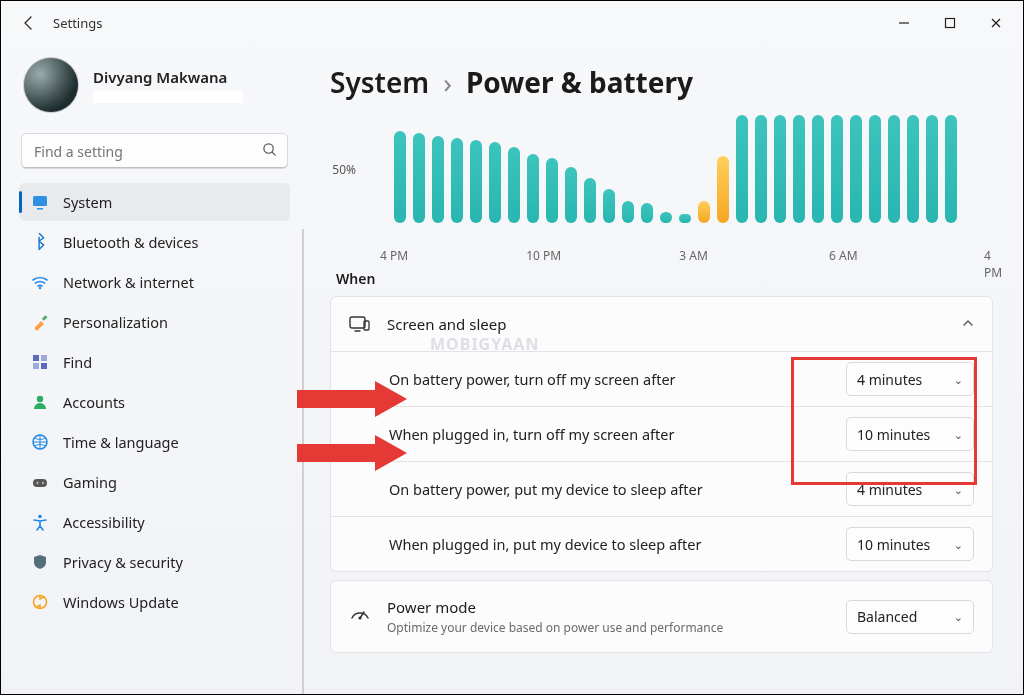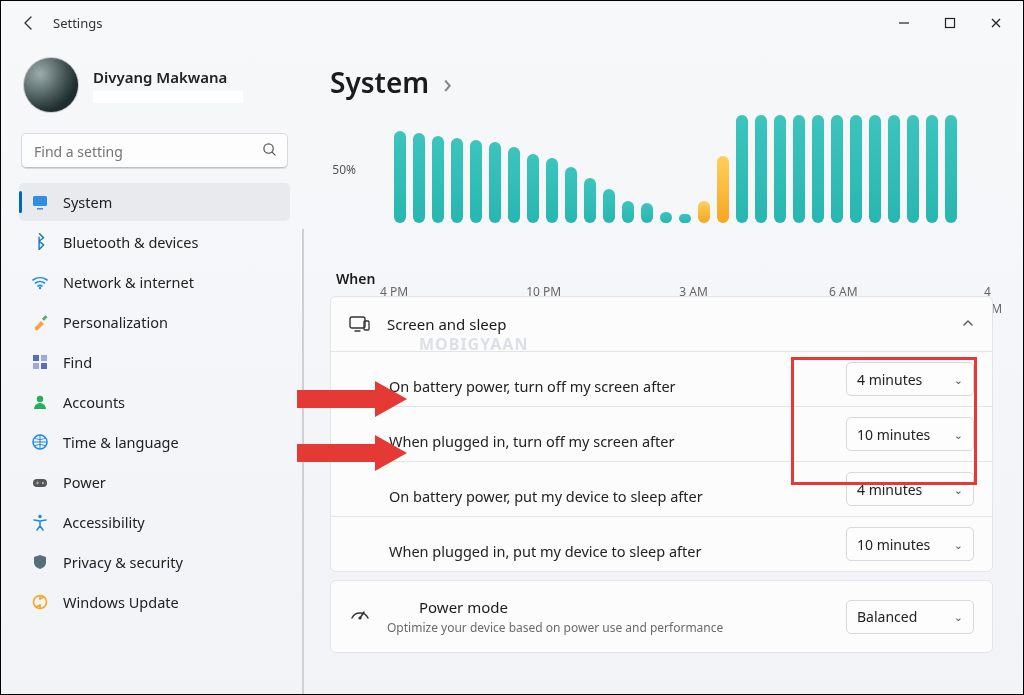--- a/index.html
+++ b/index.html
@@ -51,43 +51,43 @@
   .crumb{display:flex;align-items:baseline;gap:14px;font-size:28px;font-weight:600;margin:6px 0 10px 0;}
   .crumb .sep{color:#888;font-weight:400;}
   .crumb .leaf{font-weight:700;}
   
   .chart-wrap{position:relative;height:140px;margin:2px 0 8px 30px;}
   .ylabel{position:absolute;left:-4px;top:50px;font-size:12px;color:#555;transform:translateX(-100%);} 
   .bars{position:absolute;left:34px;right:0;top:0;bottom:28px;display:flex;align-items:flex-end;gap:7px;}
   .bar{flex:0 0 12px;border-radius:6px;background:linear-gradient(var(--bar2),var(--bar));}
   .bar.orange{background:linear-gradient(#ffcf5b,var(--orange));}
   .xaxis{position:absolute;left:34px;right:0;bottom:4px;display:flex;font-size:12px;color:#666;}
-  .xaxis span{position:absolute;transform:translateX(-50%);margin-top:36px;} 
+  .xaxis span{position:absolute;transform:translateX(-50%);} 
   
   .section-title{font-size:14px;font-weight:600;margin:18px 0 8px 6px;}
   .card{background:var(--panel);border:1px solid var(--border);border-radius:6px;margin-bottom:8px;}
   .card-head{display:flex;align-items:center;padding:16px 18px;gap:16px;}
   .card-head .cicon{width:22px;height:22px;display:flex;align-items:center;justify-content:center;color:#333;}
   .card-head .ctitle{font-size:15px;flex:1;}
   .chev{color:#555;font-size:12px;}
-  .row{display:flex;align-items:flex-end;padding:10px 18px 10px 58px;border-top:1px solid var(--border);gap:9px;}
+  .row{display:flex;align-items:center;padding:10px 18px 10px 58px;border-top:1px solid var(--border);gap:9px;}
   .row .rlabel{flex:1;font-size:14.5px;color:#222;}
   .select{min-width:128px;height:34px;background:#fdfdfe;border:1px solid var(--border2);border-radius:5px;display:flex;align-items:center;justify-content:space-between;padding:0 10px;font-size:14px;}
   .select .sv{color:#222;}
   .select .sc{color:#555;font-size:11px;}
   
   .pm-head{display:flex;align-items:center;padding:16px 18px;gap:16px;}
   .pm-text{flex:1;}
-  .pm-title{font-size:15px;margin-left:32px;}
+  .pm-title{font-size:15px;}
   .pm-sub{font-size:12px;color:var(--muted);margin-top:2px;}
   
   .arrow{position:absolute;left:296px;width:110px;height:36px;pointer-events:none;z-index:50;}
   .arrow svg{width:100%;height:100%;}
   .redbox{position:absolute;border:3px solid var(--red);pointer-events:none;z-index:49;}
-  .watermark{position:absolute;color:#c7ced6;font-size:16px;font-weight:700;letter-spacing:1px;opacity:.6;pointer-events:none;}
+  .watermark{position:absolute;color:#c7ced6;font-size:16px;font-weight:700;letter-spacing:1px;opacity:.6;pointer-events:none;margin-left:11px;}
 </style>
 </head>
 <body>
 
 <div class="window">
 
   <div class="titlebar">
     <div class="tb-back">
       <svg width="16" height="16" viewBox="0 0 16 16">
           <path d="M10 2 4 8l6 6" fill="none" stroke="#333" stroke-width="1.4" stroke-linecap="round" stroke-linejoin="round"></path>
@@ -197,21 +197,21 @@
             <span>Time &amp; language</span>
           </div>
           <div class="nav-item">
             <span class="nicon">
               <svg width="18" height="18" viewBox="0 0 18 18">
                 <rect x="2" y="6" width="14" height="8" rx="4" fill="#555"></rect>
                 <circle cx="12" cy="10" r="1.2" fill="#aaa"></circle>
                 <path d="M5 10h3M6.5 8.5v3" stroke="#aaa" stroke-width="1.2"></path>
               </svg>
             </span>
-            <span>Power</span>
+            <span>Gaming</span>
           </div>
           <div class="nav-item">
             <span class="nicon">
               <svg width="18" height="18" viewBox="0 0 18 18">
                 <circle cx="9" cy="3.5" r="1.8" fill="#1e88e5"></circle>
                 <path d="M3 7l6 1 6-1M9 8v5l-3 4M9 13l3 4" fill="none" stroke="#1e88e5" stroke-width="1.6" stroke-linecap="round"></path>
               </svg>
             </span>
             <span>Accessibility</span>
           </div>
@@ -234,20 +234,21 @@
           </div>
         </div>
     </div>
 
     <div class="divider"></div>
 
     <div class="content">
       <div class="crumb">
         <span>System</span>
         <span class="sep">›</span>
+        <span class="leaf">Power &amp; battery</span>
       </div>
 
       <div class="chart-wrap">
         <div class="ylabel">50%</div>
         <div class="bars" id="bars">
             <div class="bar" style="height: 82%;"></div>
             <div class="bar" style="height: 80%;"></div>
             <div class="bar" style="height: 78%;"></div>
             <div class="bar" style="height: 76%;"></div>
             <div class="bar" style="height: 74%;"></div>

